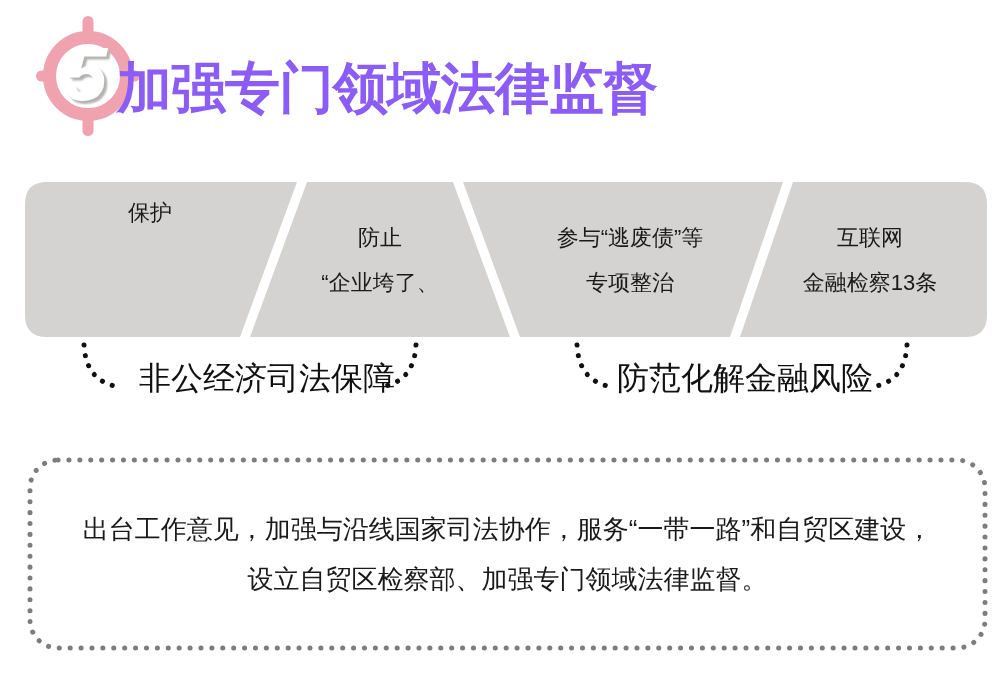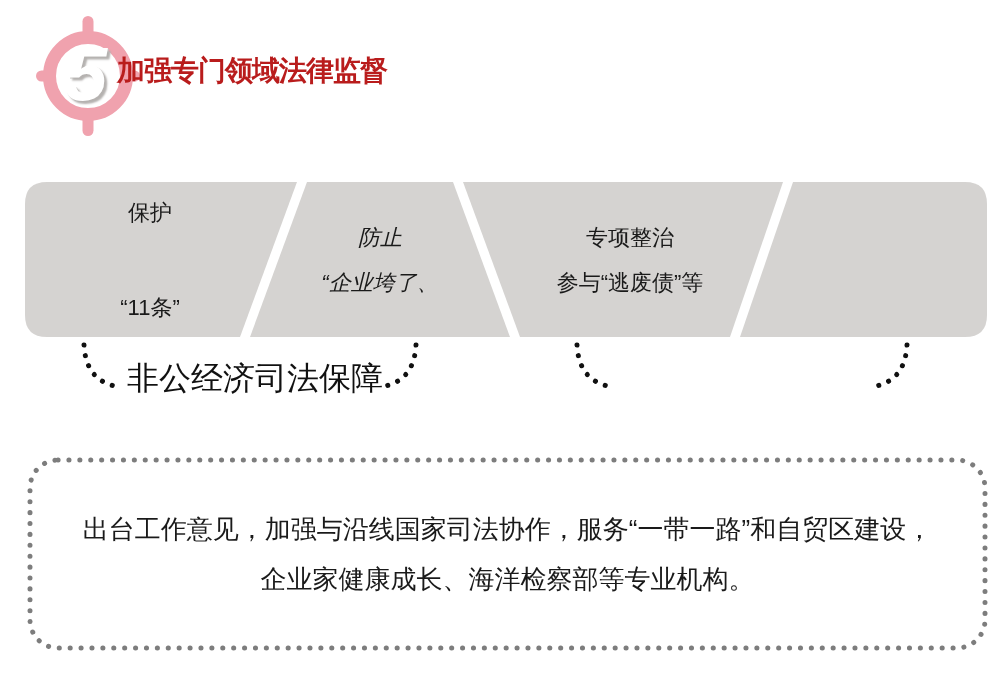--- a/index.html
+++ b/index.html
@@ -13,41 +13,41 @@
   .target-icon-wrap svg { display:block; }
   .num-overlay {
     position:absolute; left:0; top:0; width:128px; height:136px;
     display:flex; align-items:center; justify-content:center;
     font-size:76px; font-weight:bold; font-style:italic; color:#ffffff;
     text-shadow:3px 3px 2px #b5b2b0, 1px 1px 0 #c8c6c4;
     padding-bottom:6px; padding-right:4px;
   }
   .page-title {
     position:absolute; left:117px; top:52px; width:560px;
-    font-size:28px; font-weight:bold; color:#b91c1c;
+    font-size:55px; font-weight:bold; color:#8b5cf6;
     letter-spacing:-1px; white-space:nowrap;
   }
   
   .band-svg { position:absolute; left:0; top:0; }
   .shape-text {
     position:absolute; top:190px; height:140px;
     display:flex; flex-direction:column; justify-content:center;
     text-align:center; font-size:22px; color:#1a1a1a;
   }
   .shape-text span { display:block; line-height:45px; white-space:nowrap; }
   .st-1 { left:30px;  width:240px;justify-content:space-between; }
-  .st-2 { left:268px; width:224px;font-style:italic; }
+  .st-2 { left:268px; width:224px; }
   .st-3 { left:493px; width:274px; }
   .st-4 { left:768px; width:204px; }
   
   .brace-label {
     position:absolute; top:356px; height:44px; line-height:44px;
     text-align:center; font-size:32px; color:#111; white-space:nowrap;
   }
-  .bl-1 { left:100px; width:310px;text-align:center; }
+  .bl-1 { left:112px; width:310px;text-align:center; }
   .bl-2 { left:590px; width:310px; }
   
   .note-box {
     position:absolute; left:30px; top:460px; width:955px; height:188px;
     display:flex; flex-direction:column; justify-content:center; align-items:center;
     font-size:26px; color:#1a1a1a;
   }
   .note-box div { line-height:50px; text-align:center; white-space:nowrap; }
 </style>
 </head>
@@ -83,31 +83,35 @@
       <path d="M416,345 Q414,383 379,387"></path>
       <path d="M577,345 Q579,383 614,387"></path>
       <path d="M907,345 Q905,383 870,387"></path>
     </g>
 
     <rect x="30" y="460" width="955" height="188" rx="28" fill="none" stroke="#7d7d7d" stroke-width="5" stroke-linecap="round" stroke-dasharray="0.1 10.8"></rect>
   </svg>
 
   <div class="shape-text st-1">
     <span>保护</span>
-    <span>“11条”</span>
   </div>
   <div class="shape-text st-2">
     <span>防止</span>
     <span>“企业垮了、</span>
   </div>
   <div class="shape-text st-3">
+    <span>参与“逃废债”等</span>
     <span>专项整治</span>
-    <span>参与“逃废债”等</span>
+  </div>
+  <div class="shape-text st-4">
+    <span>互联网</span>
+    <span>金融检察13条</span>
   </div>
 
   <div class="brace-label bl-1">非公经济司法保障</div>
+  <div class="brace-label bl-2">防范化解金融风险</div>
 
   <div class="note-box">
     <div>出台工作意见，加强与沿线国家司法协作，服务“一带一路”和自贸区建设，</div>
-    <div>企业家健康成长、海洋检察部等专业机构。</div>
+    <div>设立自贸区检察部、加强专门领域法律监督。</div>
   </div>
 
 </div>
 
 </body></html>

